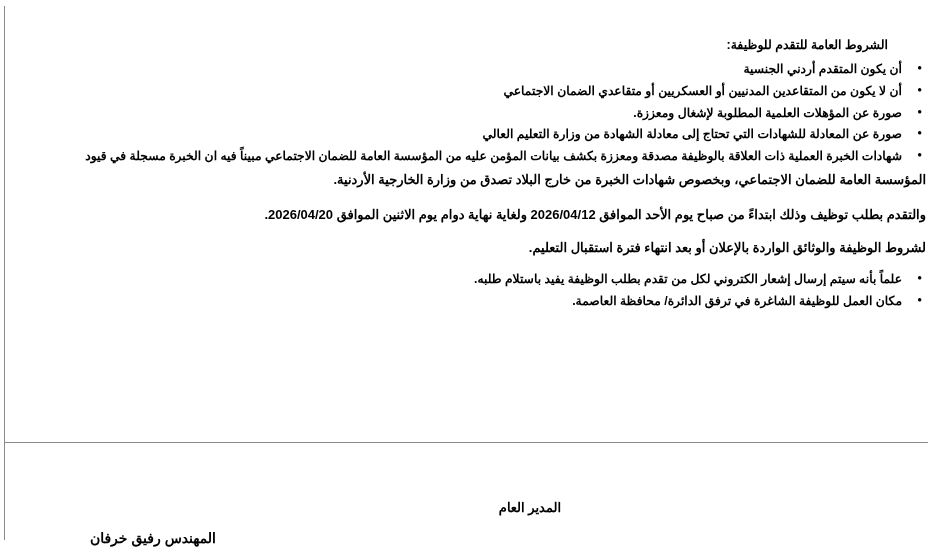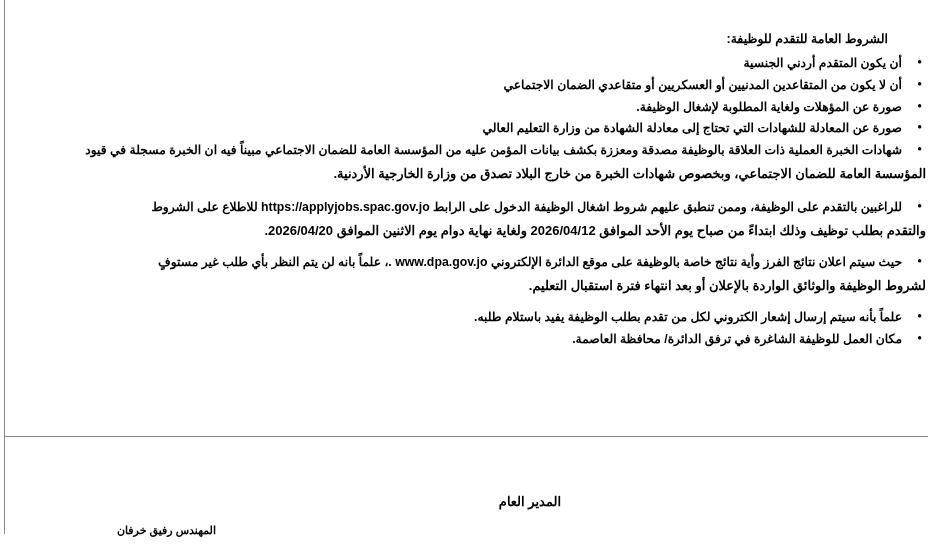--- a/index.html
+++ b/index.html
@@ -12,20 +12,21 @@
     height: 552px;
     font-family: "Liberation Sans", sans-serif;
     color: #000000;
     overflow: hidden;
   }
   .page {
     position: relative;
     width: 936px;
     height: 453px;
     box-sizing: border-box;
+    margin-top: 6px;
   }
   
   .left-rule {
     position: absolute;
     left: 4px;
     top: 0;
     width: 1px;
     height: 534px;
     background: #8a8a8a;
   }
@@ -109,21 +110,21 @@
     top: 0px;
     right: 375px;
     font-size: 13px;
     font-weight: 700;
     letter-spacing: 2px;
   }
   .sig-name {
     position: absolute;
     top: 30px;
     right: 720px;
-    font-size: 11px;
+    font-size: 14px;
     font-weight: 700;
     letter-spacing: 1.5px;
     white-space: nowrap;
   }
 </style>
 </head>
 <body>
 
 <div class="page">
 
@@ -132,54 +133,40 @@
 
   <div class="content">
 
     <div class="section-head">الشروط العامة للتقدم للوظيفة:</div>
     <ul class="bullets group-a">
       <li>أن يكون المتقدم أردني الجنسية</li>
       <li>أن لا يكون من المتقاعدين المدنيين أو العسكريين أو متقاعدي الضمان الاجتماعي</li>
     </ul>
 
     <ul class="bullets group-a">
-      <li>صورة عن المؤهلات ولغاية المطلوبة لإشغال الوظيفة.</li>
+      <li>صورة عن المؤهلات العلمية المطلوبة لإشغال ومعززة.</li>
       <li>صورة عن المعادلة للشهادات التي تحتاج إلى معادلة الشهادة من وزارة التعليم العالي</li>
     </ul>
 
     <ul class="bullets group-c">
       <li>
         <span>شهادات الخبرة العملية ذات العلاقة بالوظيفة مصدقة ومعززة بكشف بيانات المؤمن عليه من المؤسسة العامة للضمان الاجتماعي مبيناً فيه ان الخبرة مسجلة في قيود</span>
       </li>
     </ul>
     <div class="wrap-line l1">المؤسسة العامة للضمان الاجتماعي، وبخصوص شهادات الخبرة من خارج البلاد تصدق من وزارة الخارجية الأردنية.</div>
 
     <div class="spacer-sm"></div>
 
 
     <div class="spacer-sm"></div>
 
-    <ul class="bullets group-c">
-      <li>
-        <span>للراغبين بالتقدم على الوظيفة، وممن تنطبق عليهم شروط اشغال الوظيفة الدخول على الرابط</span>
-        <span class="ltr-inline">https://applyjobs.spac.gov.jo</span>
-        <span>للاطلاع على الشروط</span>
-      </li>
-    </ul>
     <div class="wrap-line l1">والتقدم بطلب توظيف وذلك ابتداءً من صباح يوم الأحد الموافق 2026/04/12 ولغاية نهاية دوام يوم الاثنين الموافق 2026/04/20.</div>
 
     <div class="spacer-md"></div>
 
-    <ul class="bullets group-c">
-      <li>
-        <span>حيث سيتم اعلان نتائج الفرز وأية نتائج خاصة بالوظيفة على موقع الدائرة الإلكتروني</span>
-        <span class="ltr-inline">www.dpa.gov.jo</span>
-        <span>.، علماً بانه لن يتم النظر بأي طلب غير مستوفٍ</span>
-      </li>
-    </ul>
     <div class="wrap-line l1">لشروط الوظيفة والوثائق الواردة بالإعلان أو بعد انتهاء فترة استقبال التعليم.</div>
 
     <div class="spacer-md"></div>
 
     <ul class="bullets group-b">
       <li>علماً بأنه سيتم إرسال إشعار الكتروني لكل من تقدم بطلب الوظيفة يفيد باستلام طلبه.</li>
       <li>مكان العمل للوظيفة الشاغرة في ترفق الدائرة/ محافظة العاصمة.</li>
     </ul>
 
   </div>

